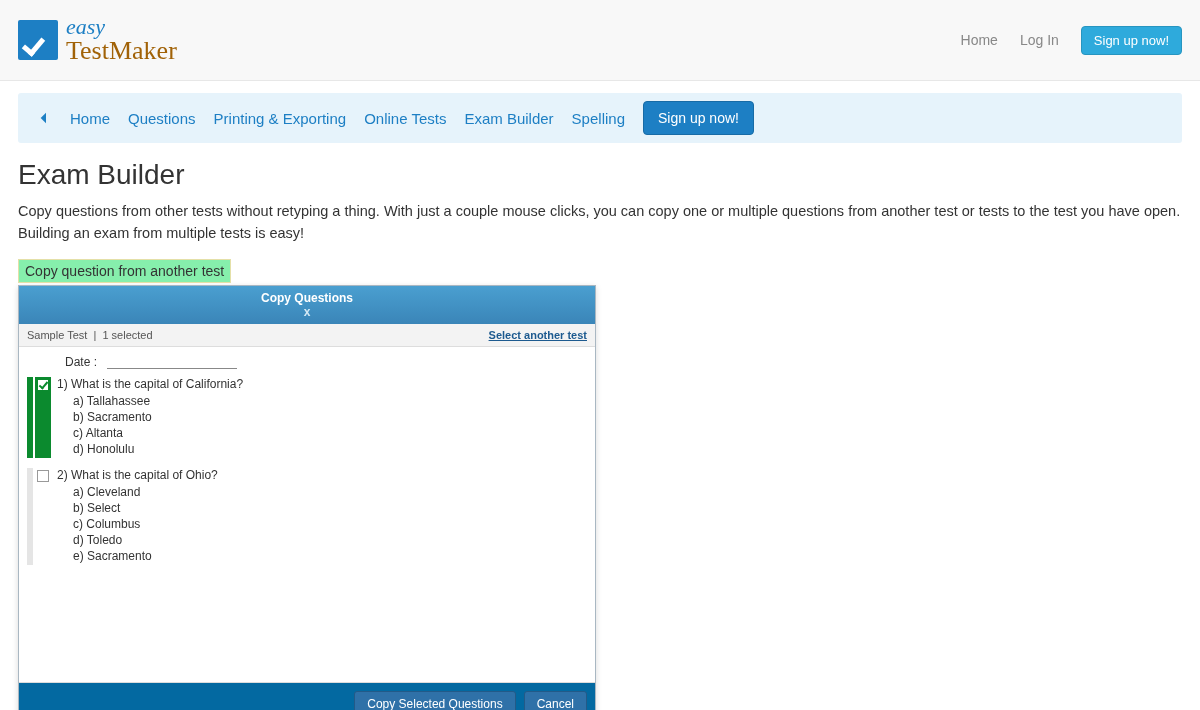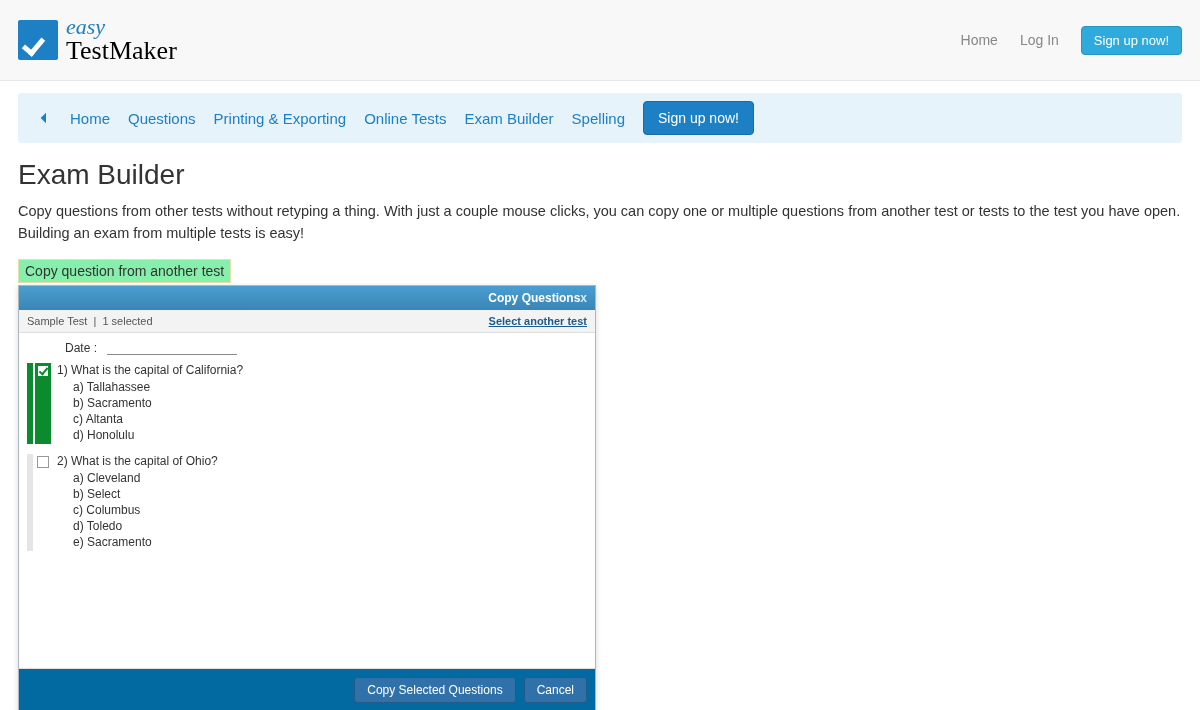--- a/index.html
+++ b/index.html
@@ -3,34 +3,34 @@
 <meta charset="utf-8">
 <style>
 * { box-sizing: border-box; margin: 0; padding: 0; }
 body { font-family: Arial, Helvetica, sans-serif; font-size: 14px; color: #333; background: #fff; }
 .topbar { background: #f8f8f8; border-bottom: 1px solid #e7e7e7; padding: 16px 18px; display: flex; align-items: center; justify-content: space-between; }
 .logo { display: flex; align-items: center; gap: 8px; }
 .logo-mark { width: 40px; height: 40px; background: #1d7fc4; position: relative; border-radius: 2px; }
 .logo-mark::after { content: ""; position: absolute; left: 9px; top: 14px; width: 8px; height: 16px; border: solid #fff; border-width: 0 5px 5px 0; transform: rotate(40deg); }
 .logo-text { font-family: Georgia, serif; line-height: 1; }
 .logo-easy { color: #1d7fc4; font-style: italic; font-size: 22px; }
-.logo-maker { color: #000000; font-size: 26px; }
+.logo-maker { color: #a16207; font-size: 26px; }
 .top-right { display: flex; align-items: center; gap: 22px; }
 .top-link { color: #888; text-decoration: none; font-size: 14px; cursor: pointer; }
 .btn-signup-top { background: #2eaadc; color: #fff; border: 1px solid #2795c0; border-radius: 4px; padding: 6px 12px; font-size: 13px; cursor: pointer; }
 .navbar { background: #e6f3fb; padding: 8px 18px; display: flex; align-items: center; gap: 18px; margin: 12px 18px 0; border-radius: 3px; }
 .nav-icon { color: #1d7fc4; width: 16px; height: 16px; }
 .nav-link { color: #1d7fc4; text-decoration: none; font-size: 15px; cursor: pointer; }
 .btn-signup-nav { background: #1d7fc4; color: #fff; border: 1px solid #176ba6; border-radius: 4px; padding: 8px 14px; font-size: 14px; cursor: pointer; }
 .main { padding: 16px 18px; }
 .page-title { font-size: 28px; font-weight: normal; color: #333; margin-bottom: 10px; }
 .page-desc { font-size: 14.5px; color: #333; line-height: 1.5; margin-bottom: 14px; }
 .caption { background: #86efac; border: 1px solid #e4e0a8; padding: 3px 6px; display: inline-block; font-size: 14px; color: #333; }
 .dialog { width: 578px; border: 1px solid #a9b7c2; margin-top: 2px; box-shadow: 0 2px 6px rgba(0,0,0,.15); }
-.dialog-header { background: linear-gradient(#4a9fd0, #3a85b8); color: #fff; padding: 5px 8px; font-weight: bold; font-size: 12px; display: flex; justify-content: flex-end; align-items: center; }
+.dialog-header { background: linear-gradient(#4a9fd0, #3a85b8); color: #fff; padding: 5px 8px; font-weight: bold; font-size: 12px; display: flex; justify-content: center; align-items: center; flex-direction: column; }
 .dialog-close { cursor: pointer; font-weight: bold; color: #d4e9f5; }
 .dialog-sub { background: #f3f3f3; padding: 5px 8px; font-size: 11px; color: #555; display: flex; justify-content: space-between; border-bottom: 1px solid #ddd; }
 .select-another { color: #1d5a8f; text-decoration: underline; font-weight: bold; cursor: pointer; }
 .dialog-body { height: 335px; overflow-y: scroll; padding: 6px 8px; font-size: 12px; position: relative; }
 .date-row { padding: 2px 0 8px 38px; font-size: 12px; color: #333; display: flex; align-items: flex-end; gap: 10px; }
 .date-line { display: inline-block; border-bottom: 1px solid #888; width: 130px; height: 10px; }
 .q-row { display: flex; align-items: stretch; margin-bottom: 10px; }
 .q-bar { width: 6px; background: #e5e5e5; margin-right: 2px; }
 .q-bar.selected { background: #0b8a2e; }
 .q-check { width: 16px; padding-top: 2px; text-align: center; margin-right: 6px; }

